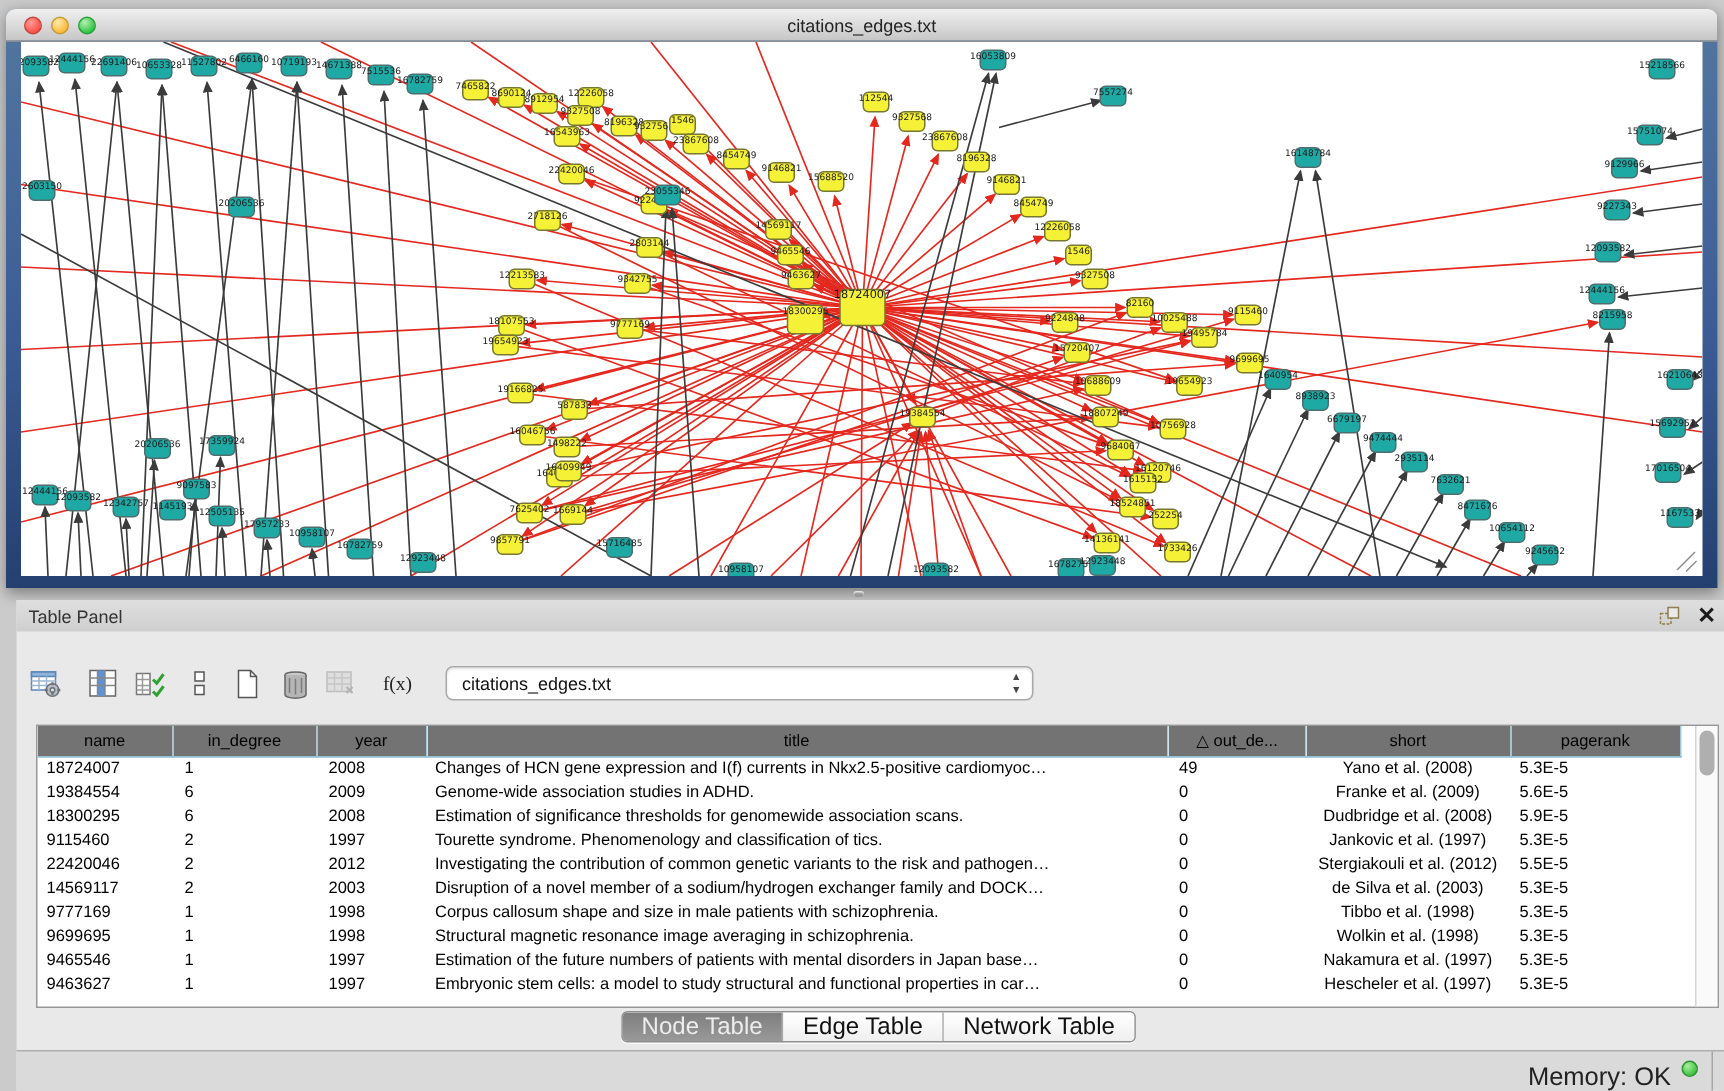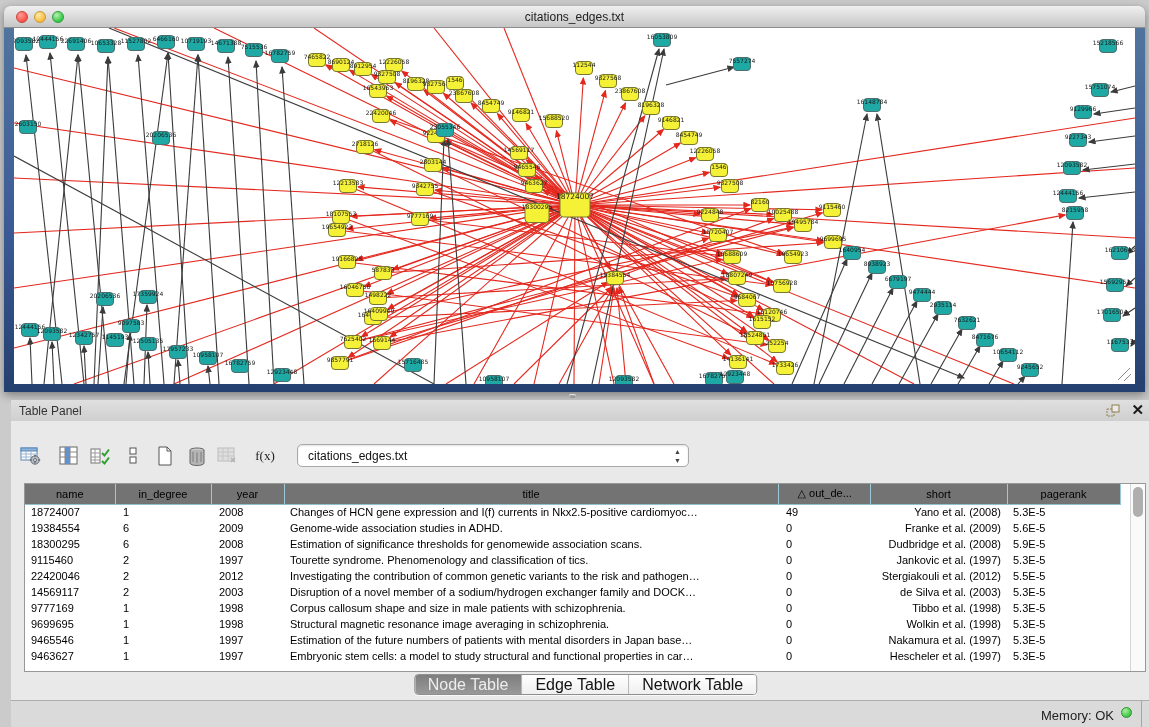--- a/index.html
+++ b/index.html
@@ -43,36 +43,36 @@
   .combo-stepper { position:absolute; right:7px; top:2px; font-size:7px; color:#444; line-height:9px; text-align:center; }
 
   .table-box { position:absolute; left:13px; top:83px; width:1122px; height:189px;
     background:#FFF; border:1px solid #979797; overflow:hidden; }
   table { border-collapse:collapse; table-layout:fixed; font-size:11px; color:#000; }
   thead th { height:20px; background:#737373; border-right:1px solid #9DC8DA; border-bottom:1px solid #93BFD2;
     font-weight:normal; text-align:center; overflow:hidden; white-space:nowrap; }
   thead th.sorted { text-align:left; padding-left:19px; }
   tbody td { height:16px; padding:0 6px; white-space:nowrap; overflow:hidden; }
   td.num { padding-left:8px; }
-  td.center { text-align:right; }
+  td.center { text-align:center; }
   .vscroll { position:absolute; right:0; top:0; width:15px; height:100%;
     background:#FAFAFA; border-left:1px solid #D5D5D5; }
   .vthumb { position:absolute; left:2px; top:3px; width:10px; height:30px; border-radius:5px; background:#AFAFAF; }
 
   .tabs { position:absolute; top:274px; left:50%; transform:translateX(-50%);
     display:flex; height:21px; border:1px solid #8F8F8F; border-radius:4px; overflow:hidden;
     background:#FDFDFD; box-shadow:0 1px 0 rgba(255,255,255,.7); }
   .tab { padding:0 13px; line-height:20px; font-size:16px; color:#111;
     border-right:1px solid #A8A8A8; background:linear-gradient(#FFFFFF,#EFEFEF); }
   .tab:last-child { border-right:none; }
   .tab.selected { background:linear-gradient(#7E7E7E,#999999); color:#EDEDED; }
 
   .statusbar { position:absolute; left:0; top:300px; width:100%; height:27px;
     background:#DADADA; border-top:1px solid #ADADAD; }
-  .mem-label { position:absolute; right:46px; top:7px; font-size:13px; color:#222; }
+  .mem-label { position:absolute; right:46px; top:7px; font-size:17px; color:#222; }
   .mem-dot { position:absolute; right:28px; top:6px; width:11px; height:11px; border-radius:50%;
     background:radial-gradient(circle at 35% 30%,#A8EFA0,#3CC23C 75%); border:1px solid #2F9432; }
   .status-sep { position:absolute; right:18px; top:0; width:1px; height:100%; background:#A6A6A6; }
 </style>
 </head>
 <body>
 
 <div class="net-window">
   <div class="titlebar">
     <span class="light red"></span>

